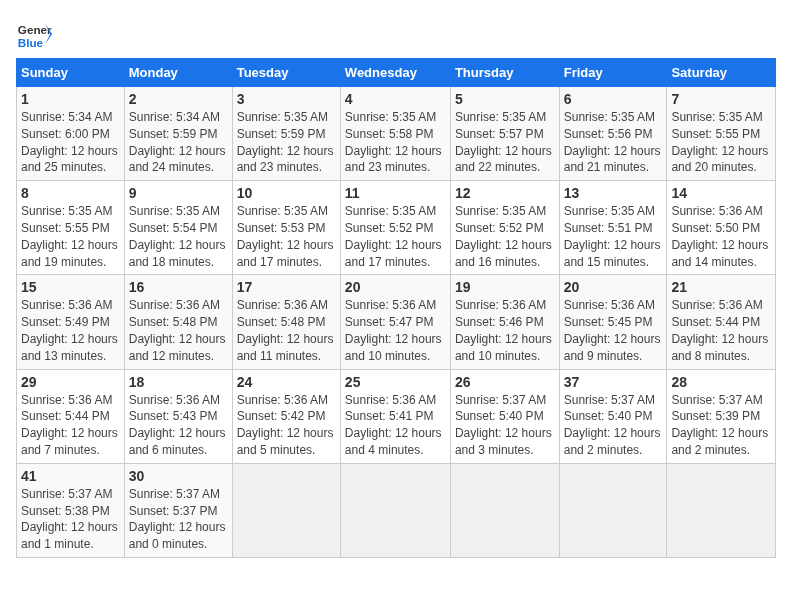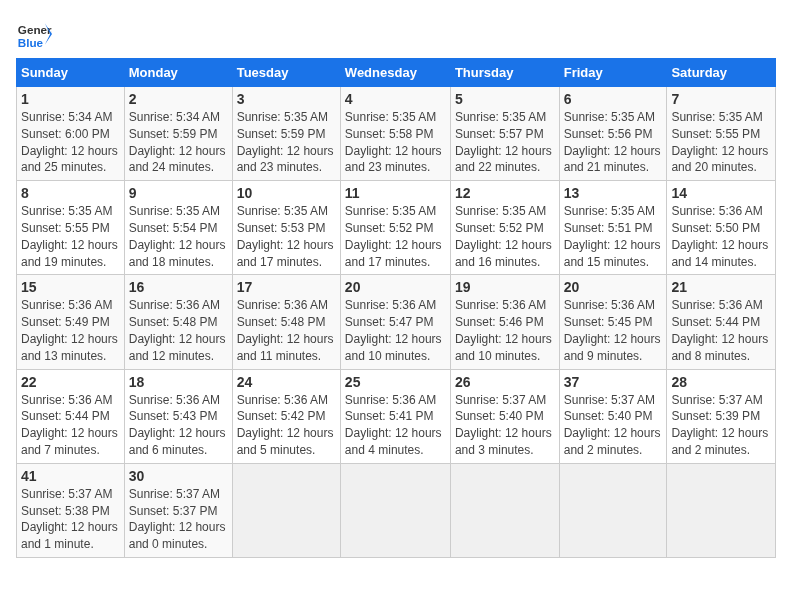--- a/index.html
+++ b/index.html
@@ -256,21 +256,21 @@
         <td>
           <span class="day-num">21</span>
           <div class="day-detail" style="white-space: pre-line;">Sunrise: 5:36 AM
 Sunset: 5:44 PM
 Daylight: 12 hours
 and 8 minutes.</div>
         </td>
       </tr>
       <tr>
         <td>
-          <span class="day-num">22</span>
+          <span class="day-num">29</span>
           <div class="day-detail" style="white-space: pre-line;">Sunrise: 5:36 AM
 Sunset: 5:44 PM
 Daylight: 12 hours
 and 7 minutes.</div>
         </td>
         <td>
           <span class="day-num">18</span>
           <div class="day-detail" style="white-space: pre-line;">Sunrise: 5:36 AM
 Sunset: 5:43 PM
 Daylight: 12 hours

